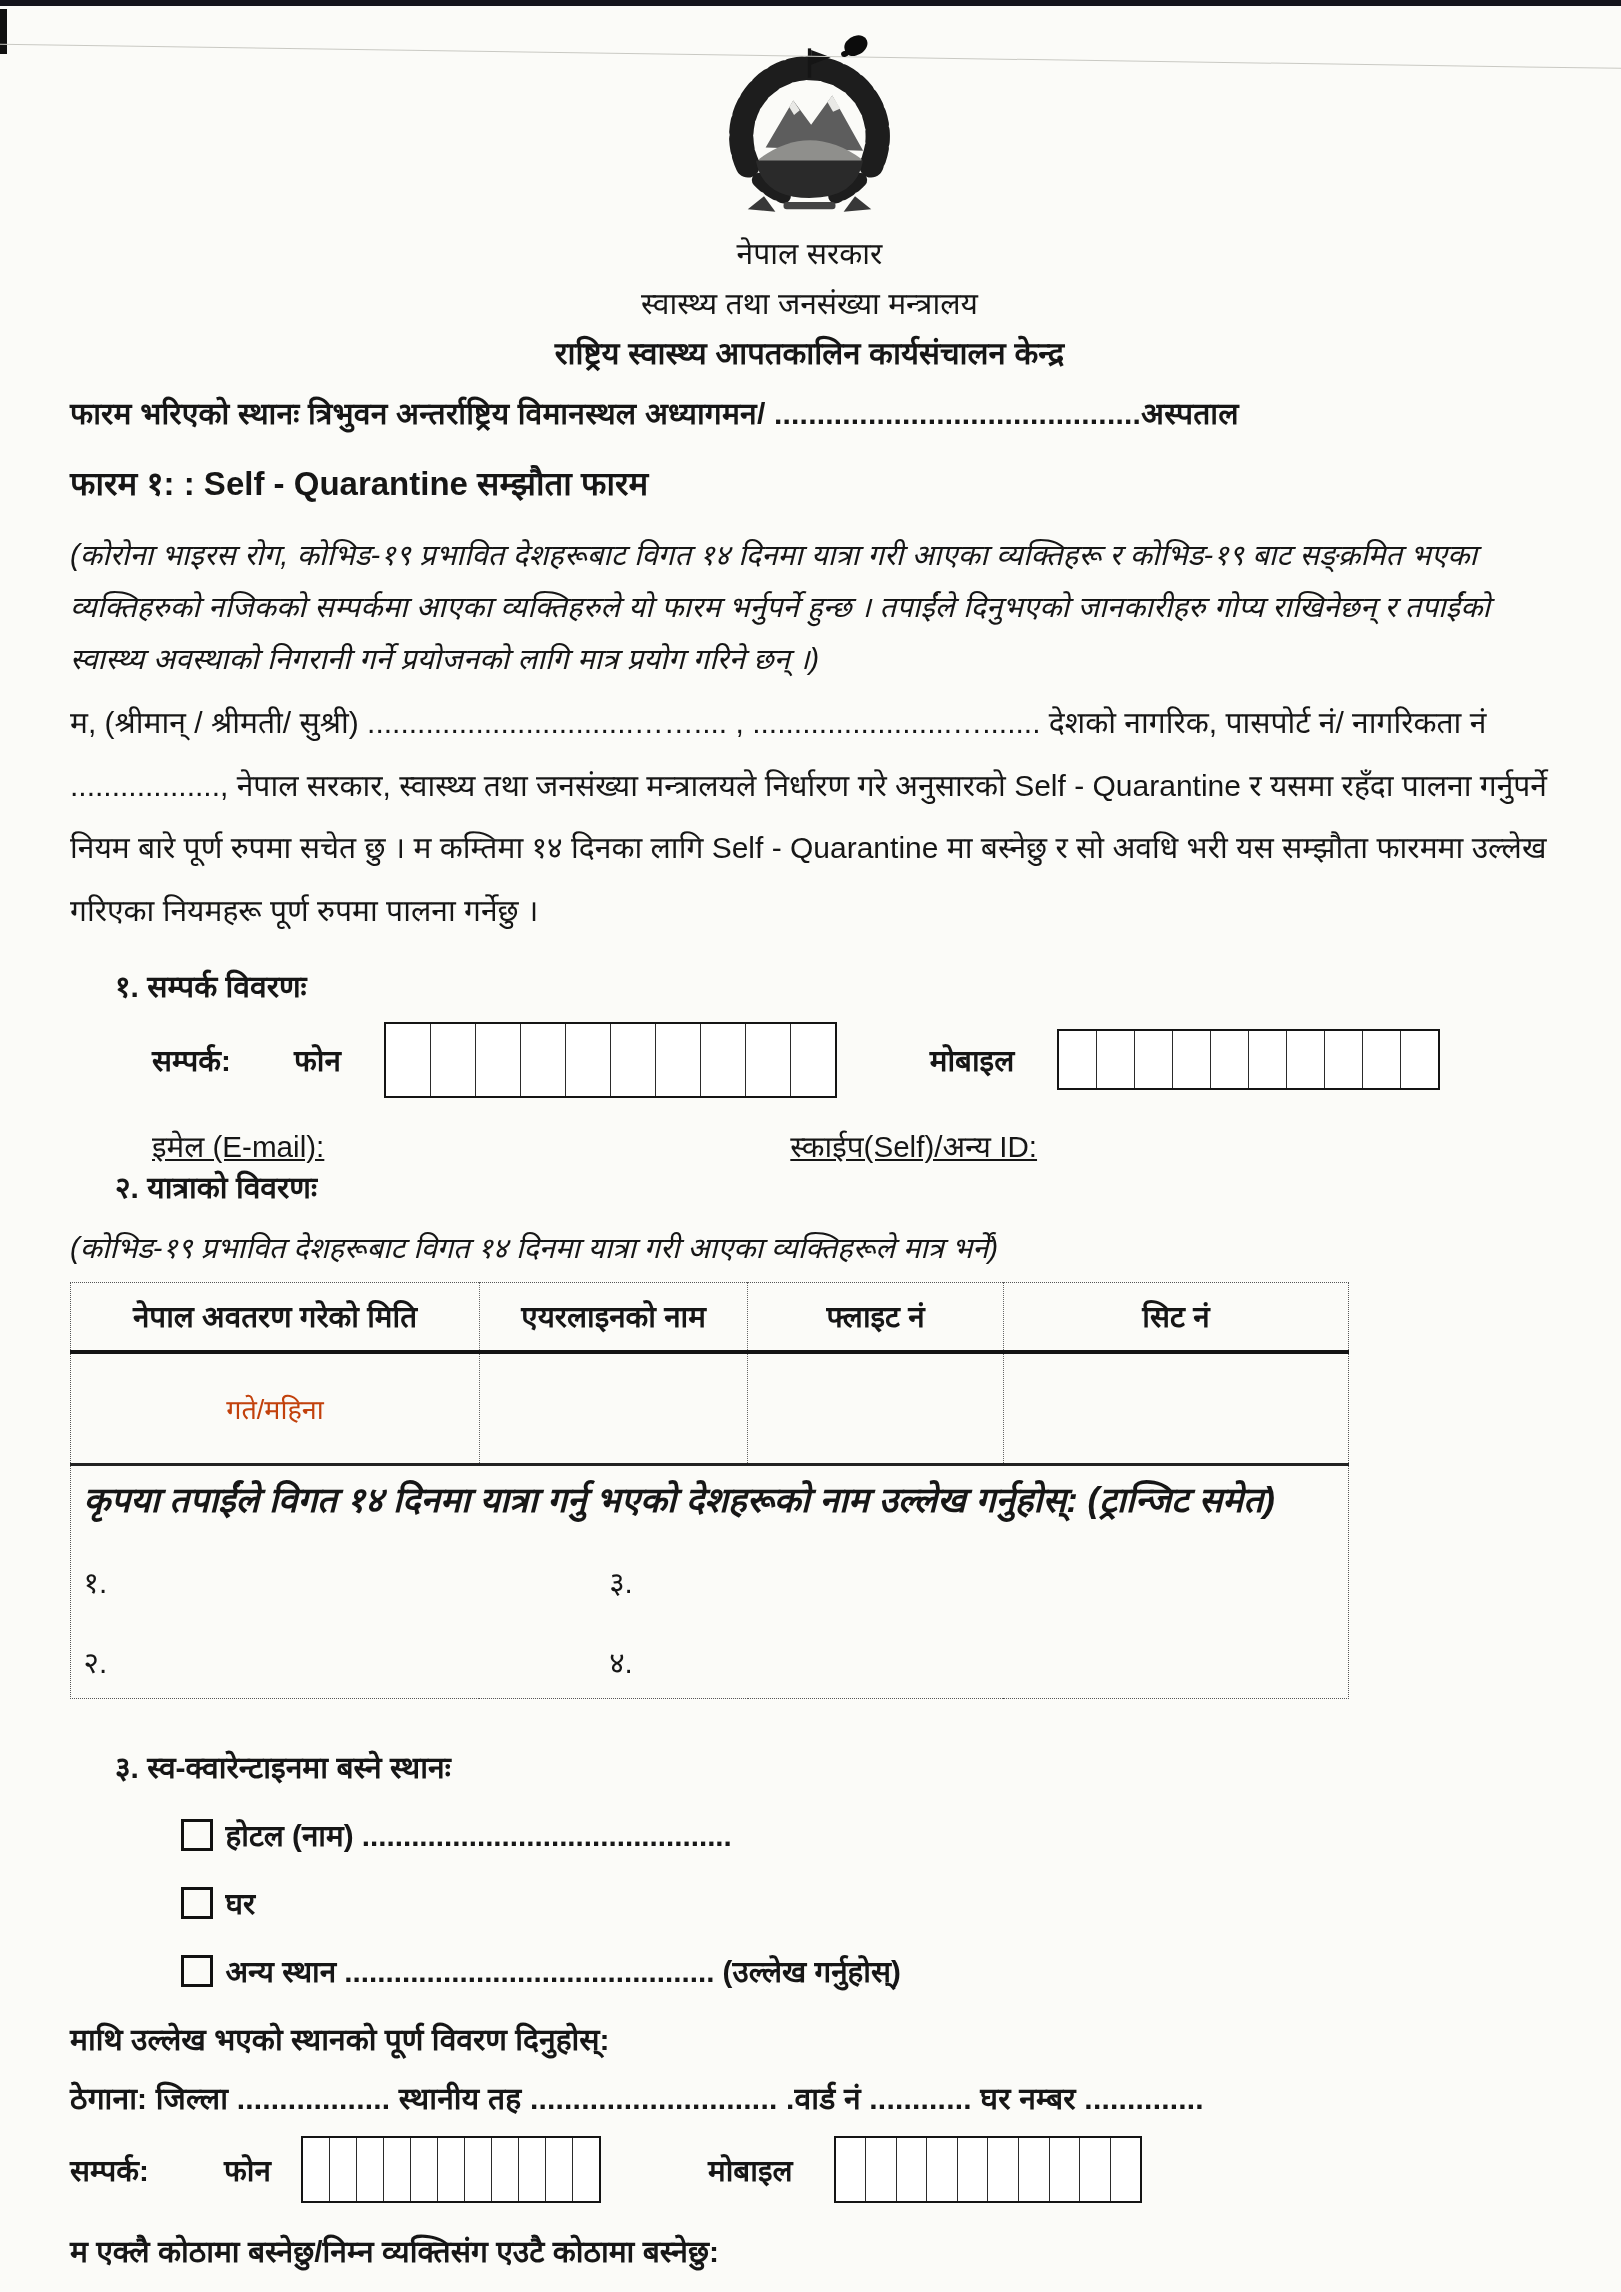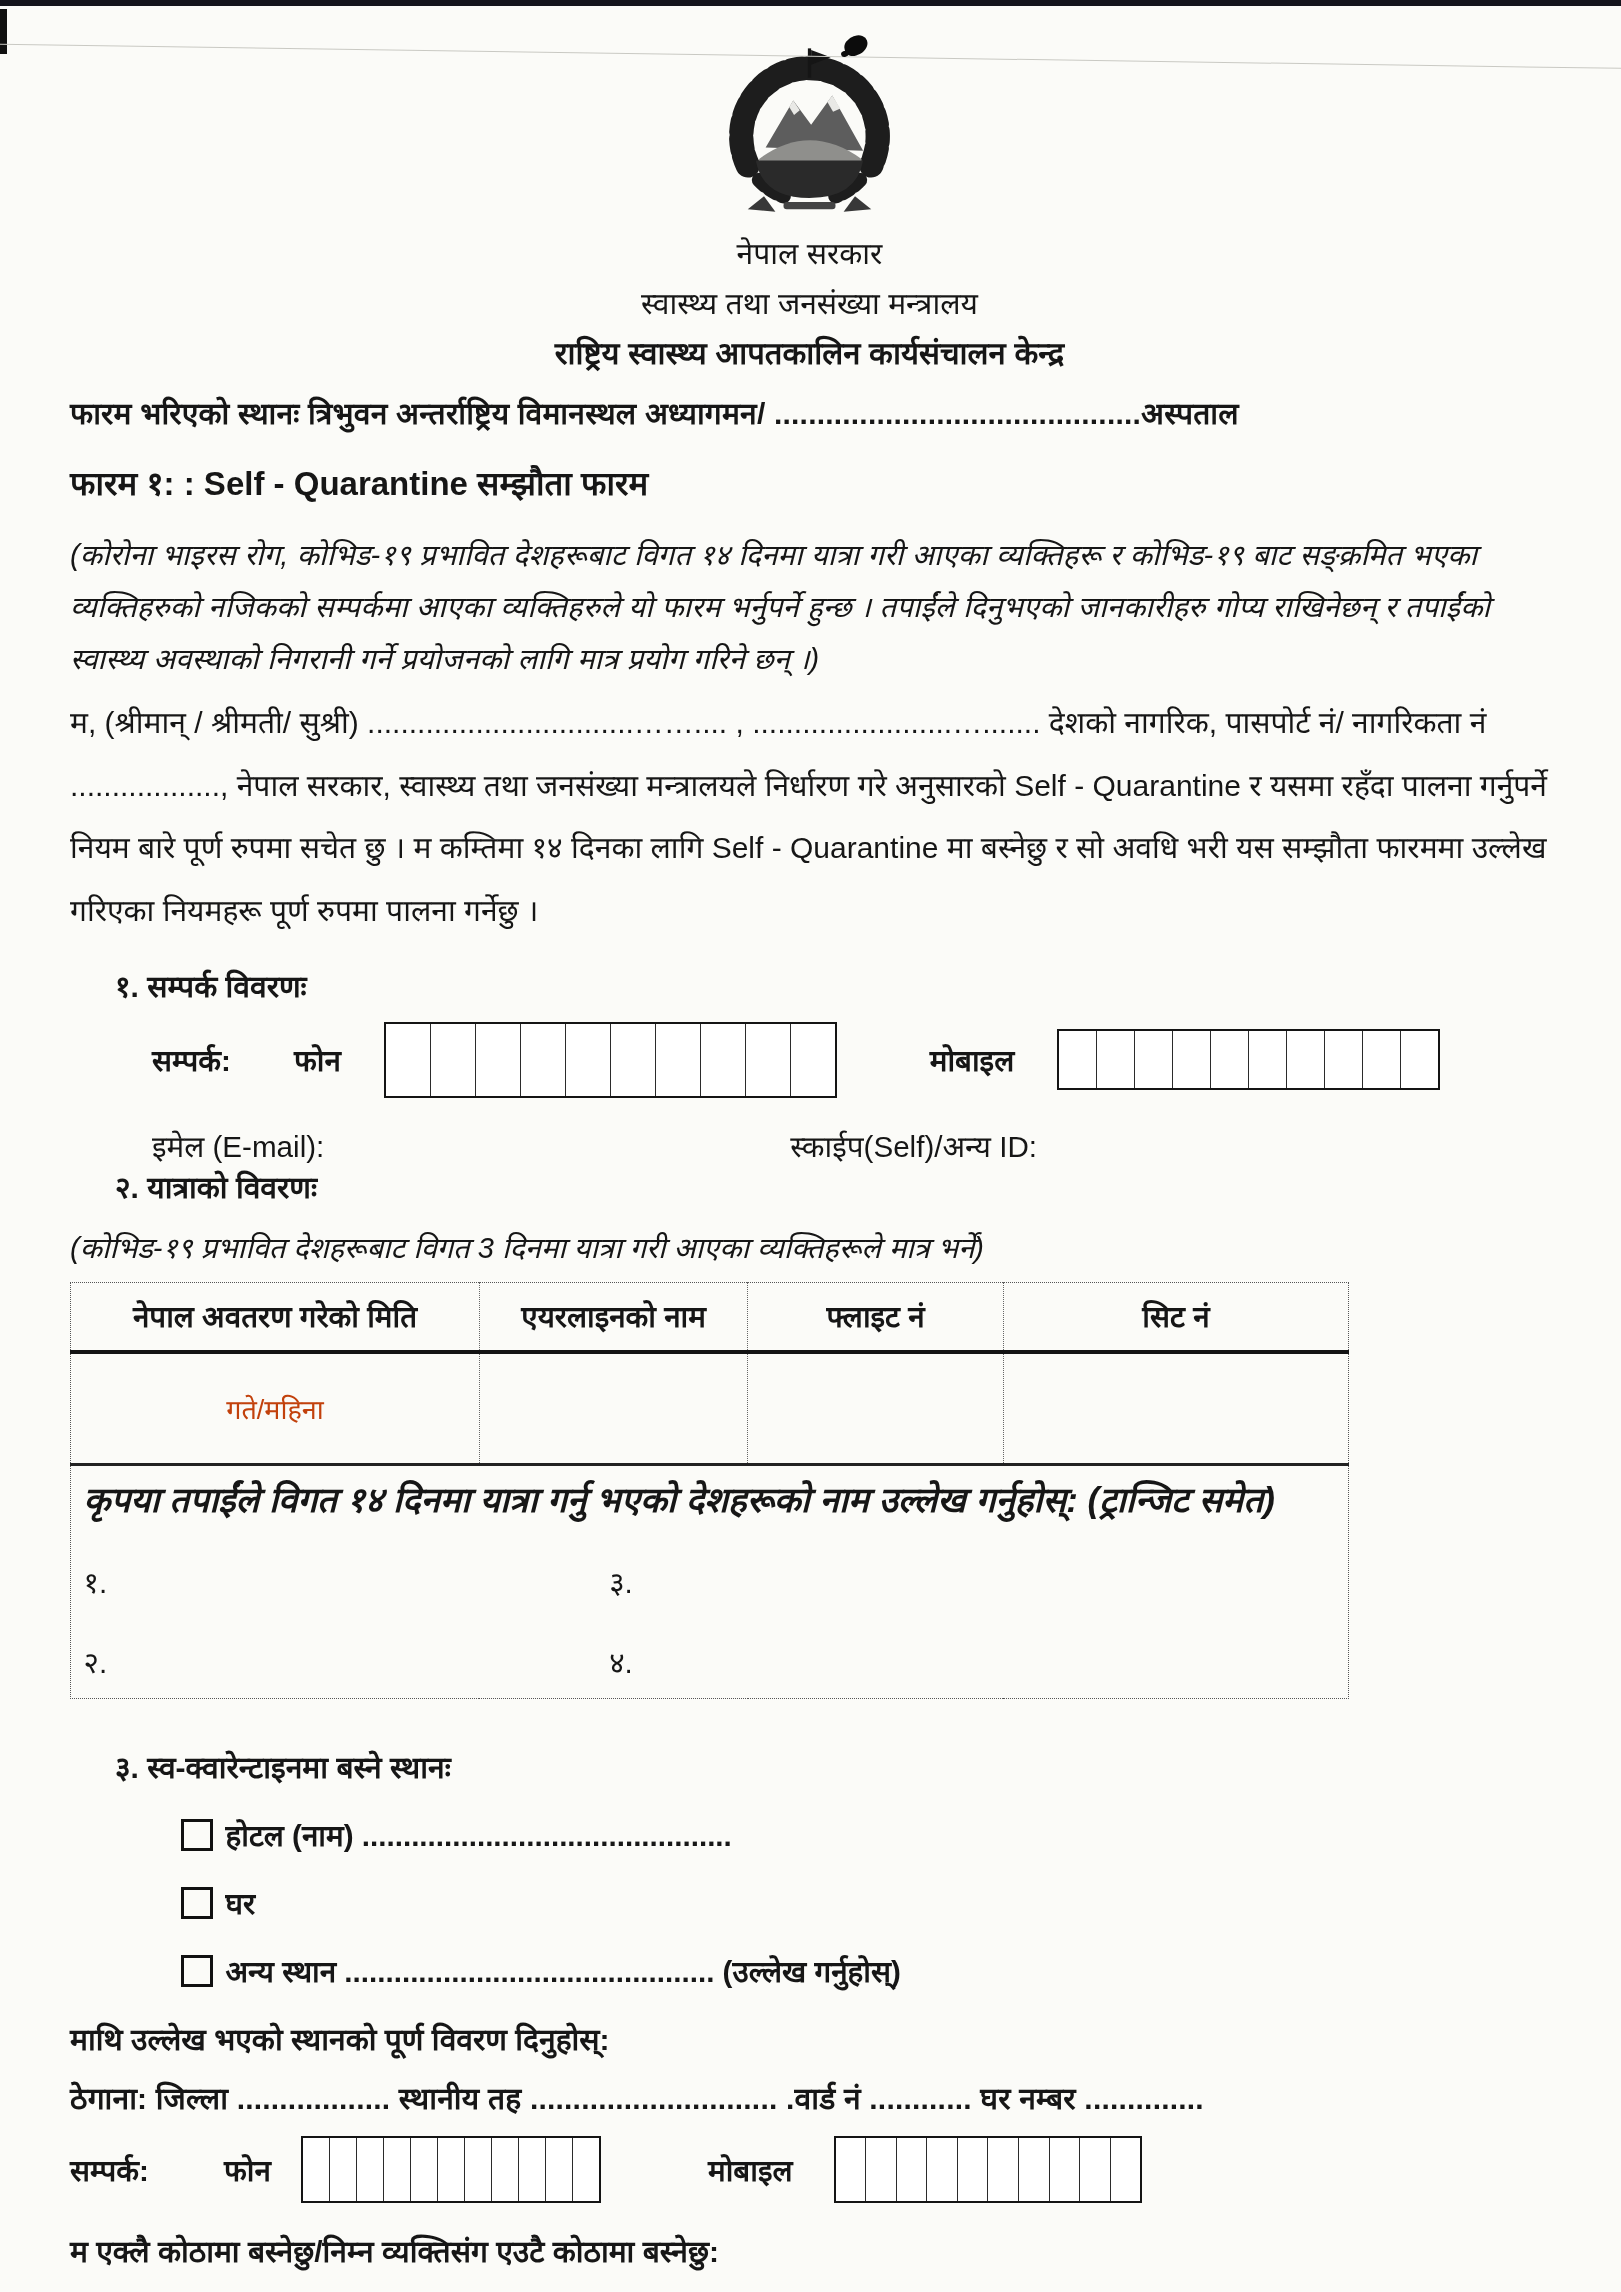--- a/index.html
+++ b/index.html
@@ -49,21 +49,21 @@
 
   .row-flex{display:flex;align-items:center;}
   .lbl-b{font-size:29.6px;font-weight:700;}
 
   .s1-row{margin-top:16px;}
   .s1-row .c-contact{margin-left:82px;width:142px;}
   .s1-row .c-phone{width:79px;}
   .s1-row .g1{margin-left:10.7px;}
   .s1-row .c-mobile{margin-left:93px;width:115px;}
   .s1-row .g2{margin-left:12.5px;}
-  .s1-email{margin-top:27px;display:flex;}
+  .s1-email{margin-top:27px;display:flex;text-decoration:underline;}
   .s1-email .e1{margin-left:82px;font-size:29.6px;}
   .s1-email .e2{margin-left:466px;font-size:29.6px;}
 
   .s2-note{margin-top:19.7px;font-style:italic;font-size:29px;}
 
   
   .tbl{margin-top:16px;width:1279px;border:1.8px dotted #555;border-collapse:collapse;table-layout:fixed;}
   .tbl th{font-size:29.6px;font-weight:700;padding:12.5px 3.6px 14.3px;border-right:1.8px dotted #666;}
   .tbl thead tr{border-bottom:4.5px solid #141414;}
   .tbl td.datacell{height:107px;border-right:1.8px dotted #666;text-align:center;vertical-align:middle;}
@@ -160,21 +160,21 @@
           <span class="cell"></span>
           <span class="cell"></span>
         </span>
     </div>
     <div class="s1-email">
       <span class="e1">इमेल (E-mail):</span>
       <span class="e2">स्काईप(Self)/अन्य ID:</span>
     </div>
 
     <div class="sec-title indent1" style="">२. यात्राको विवरणः</div>
-    <div class="s2-note">(कोभिड-१९ प्रभावित देशहरूबाट विगत 3 दिनमा यात्रा गरी आएका व्यक्तिहरूले मात्र भर्ने)</div>
+    <div class="s2-note">(कोभिड-१९ प्रभावित देशहरूबाट विगत १४ दिनमा यात्रा गरी आएका व्यक्तिहरूले मात्र भर्ने)</div>
 
     <table class="tbl">
       <colgroup>
           <col style="width:32%">
           <col style="width:21%">
           <col style="width:20%">
           <col style="width:27%">
         </colgroup>
       <thead>
         <tr>

